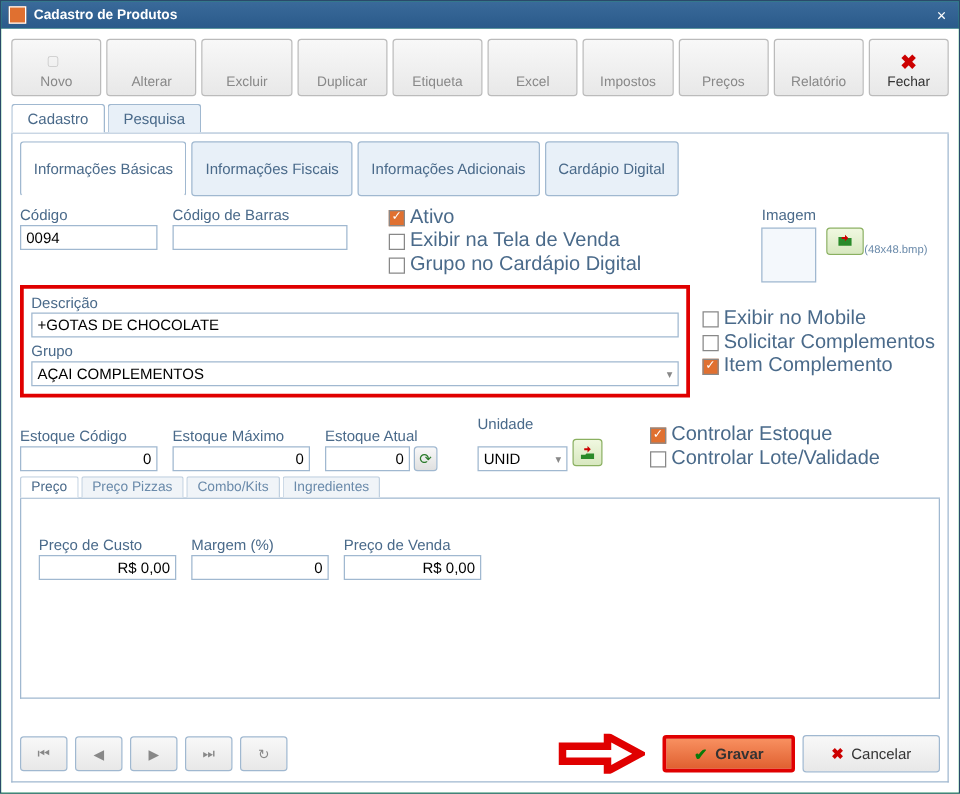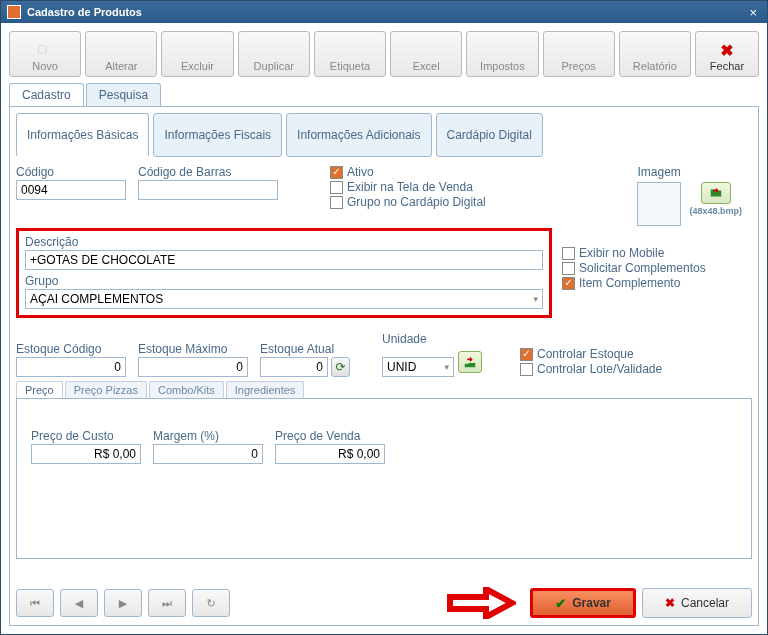--- a/index.html
+++ b/index.html
@@ -21,21 +21,21 @@
 .panel1 { border: 1px solid #a0b8d0; border-top: none; flex: 1; padding: 6px; display: flex; flex-direction: column; background: #fff; }
 .tabs-l2 { display: flex; gap: 4px; margin-bottom: 8px; }
 .tab2 { padding: 14px 10px; font-size: 12px; color: #4a6a8a; background: #e8f0f8; border: 1px solid #a0b8d0; border-radius: 3px; cursor: pointer; }
 .tab2.active { background: #fff; border-bottom: 1px solid #fff; }
 .form-area { flex: 1; position: relative; }
 .row { display: flex; gap: 12px; margin-bottom: 4px; }
 .field { display: flex; flex-direction: column; }
 .lbl { font-size: 12px; color: #4a6a8a; margin-bottom: 1px; }
 .txt { height: 20px; border: 1px solid #a0b8d0; font-size: 12px; padding: 1px 4px; background: #fff; }
 .txt.right { text-align: right; }
-.chk-row { display: flex; align-items: center; gap: 4px; font-size: 12px; color: #4a6a8a; margin-bottom: 1px; }
+.chk-row { display: flex; align-items: center; gap: 4px; font-size: 16px; color: #4a6a8a; margin-bottom: 1px; }
 .chk { width: 13px; height: 13px; border: 1px solid #888; background: #fff; display: inline-flex; align-items: center; justify-content: center; }
 .chk.on { background: #e07030; }
 .chk.on::after { content: "✓"; color: #fff; font-size: 10px; line-height: 1; }
 .redbox { border: 3px solid #e00000; padding: 4px 6px 6px 6px; margin: 2px 0 8px 0; }
 .select { height: 20px; border: 1px solid #a0b8d0; font-size: 12px; padding: 1px 4px; background: #fff; display: flex; align-items: center; justify-content: space-between; }
 .select .caret { font-size: 9px; color: #888; }
 .img-box { width: 44px; height: 44px; border: 1px solid #a0b8d0; background: #f4f8fc; }
 .small-btn { width: 30px; height: 22px; border: 1px solid #8ab060; border-radius: 3px; background: linear-gradient(#f0f8e0, #d8e8c0); display: inline-flex; align-items: center; justify-content: center; cursor: pointer; }
 .small-btn svg { width: 14px; height: 14px; }
 .refresh-btn { width: 22px; height: 20px; border: 1px solid #a0b8d0; border-radius: 3px; background: linear-gradient(#f8f8f8, #e0e0e0); display: inline-flex; align-items: center; justify-content: center; cursor: pointer; font-size: 12px; color: #2a7a2a; }
@@ -47,21 +47,21 @@
 .footer { display: flex; align-items: center; gap: 6px; margin-top: 6px; padding-top: 6px; }
 .nav-btn { width: 38px; height: 28px; border: 1px solid #a0b8d0; border-radius: 3px; background: linear-gradient(#f8f8f8, #e8e8e8); font-size: 11px; color: #888; cursor: pointer; display: flex; align-items: center; justify-content: center; }
 .spacer { flex: 1; }
 .arrow { color: #e00000; font-size: 40px; font-weight: bold; margin-right: 8px; display: flex; align-items: center; }
 .arrow svg { width: 70px; height: 32px; }
 .action-btn { height: 30px; padding: 0 22px; border-radius: 3px; font-size: 12px; cursor: pointer; display: flex; align-items: center; gap: 6px; }
 .gravar { background: linear-gradient(#f89060, #e06030); border: 3px solid #e00000; color: #333; font-weight: bold; }
 .gravar .chk-ico { color: #0a7a0a; font-size: 13px; }
 .cancelar { background: linear-gradient(#f8f8f8, #e8e8e8); border: 1px solid #a0b8d0; color: #333; }
 .cancelar .x-ico { color: #c00; font-weight: bold; }
-.top-row { display: flex; gap: 22px; }
+.top-row { display: flex; gap: 3px; }
 .left-col { display: flex; gap: 12px; }
 .mid-chks { flex: 1; padding-left: 30px; }
 .right-img { display: flex; flex-direction: column; align-items: flex-start; gap: 2px; padding-right: 10px; }
 .right-chks { width: 190px; }
 .stock-row { display: flex; gap: 12px; align-items: flex-end; margin-top: 6px; }
 .unid-sel { display: flex; align-items: center; gap: 4px; }
 </style>
 </head>
 <body>
 
@@ -153,21 +153,21 @@
               </div>
             <div class="chk-row">
                 <span class="chk"></span>
                 <span>Grupo no Cardápio Digital</span>
               </div>
           </div>
           <div class="right-img">
             <span class="lbl">Imagem</span>
             <div style="display:flex;gap:8px;align-items:flex-start;">
               <div class="img-box"></div>
-              <div style="display:flex;flex-direction:column;align-items:center;font-weight:bold;">
+              <div style="display:flex;flex-direction:row;align-items:flex-end;">
                 <div class="small-btn">
                   <svg viewBox="0 0 16 16">
                       <path fill="#2a8a2a" d="M2 4h4l1 1h7v7H2z"></path>
                       <path fill="#c00" d="M8 2l3 3-3 3V6H5V4h3z"></path>
                     </svg>
                 </div>
                 <span class="img-caption">(48x48.bmp)</span>
               </div>
             </div>
           </div>

